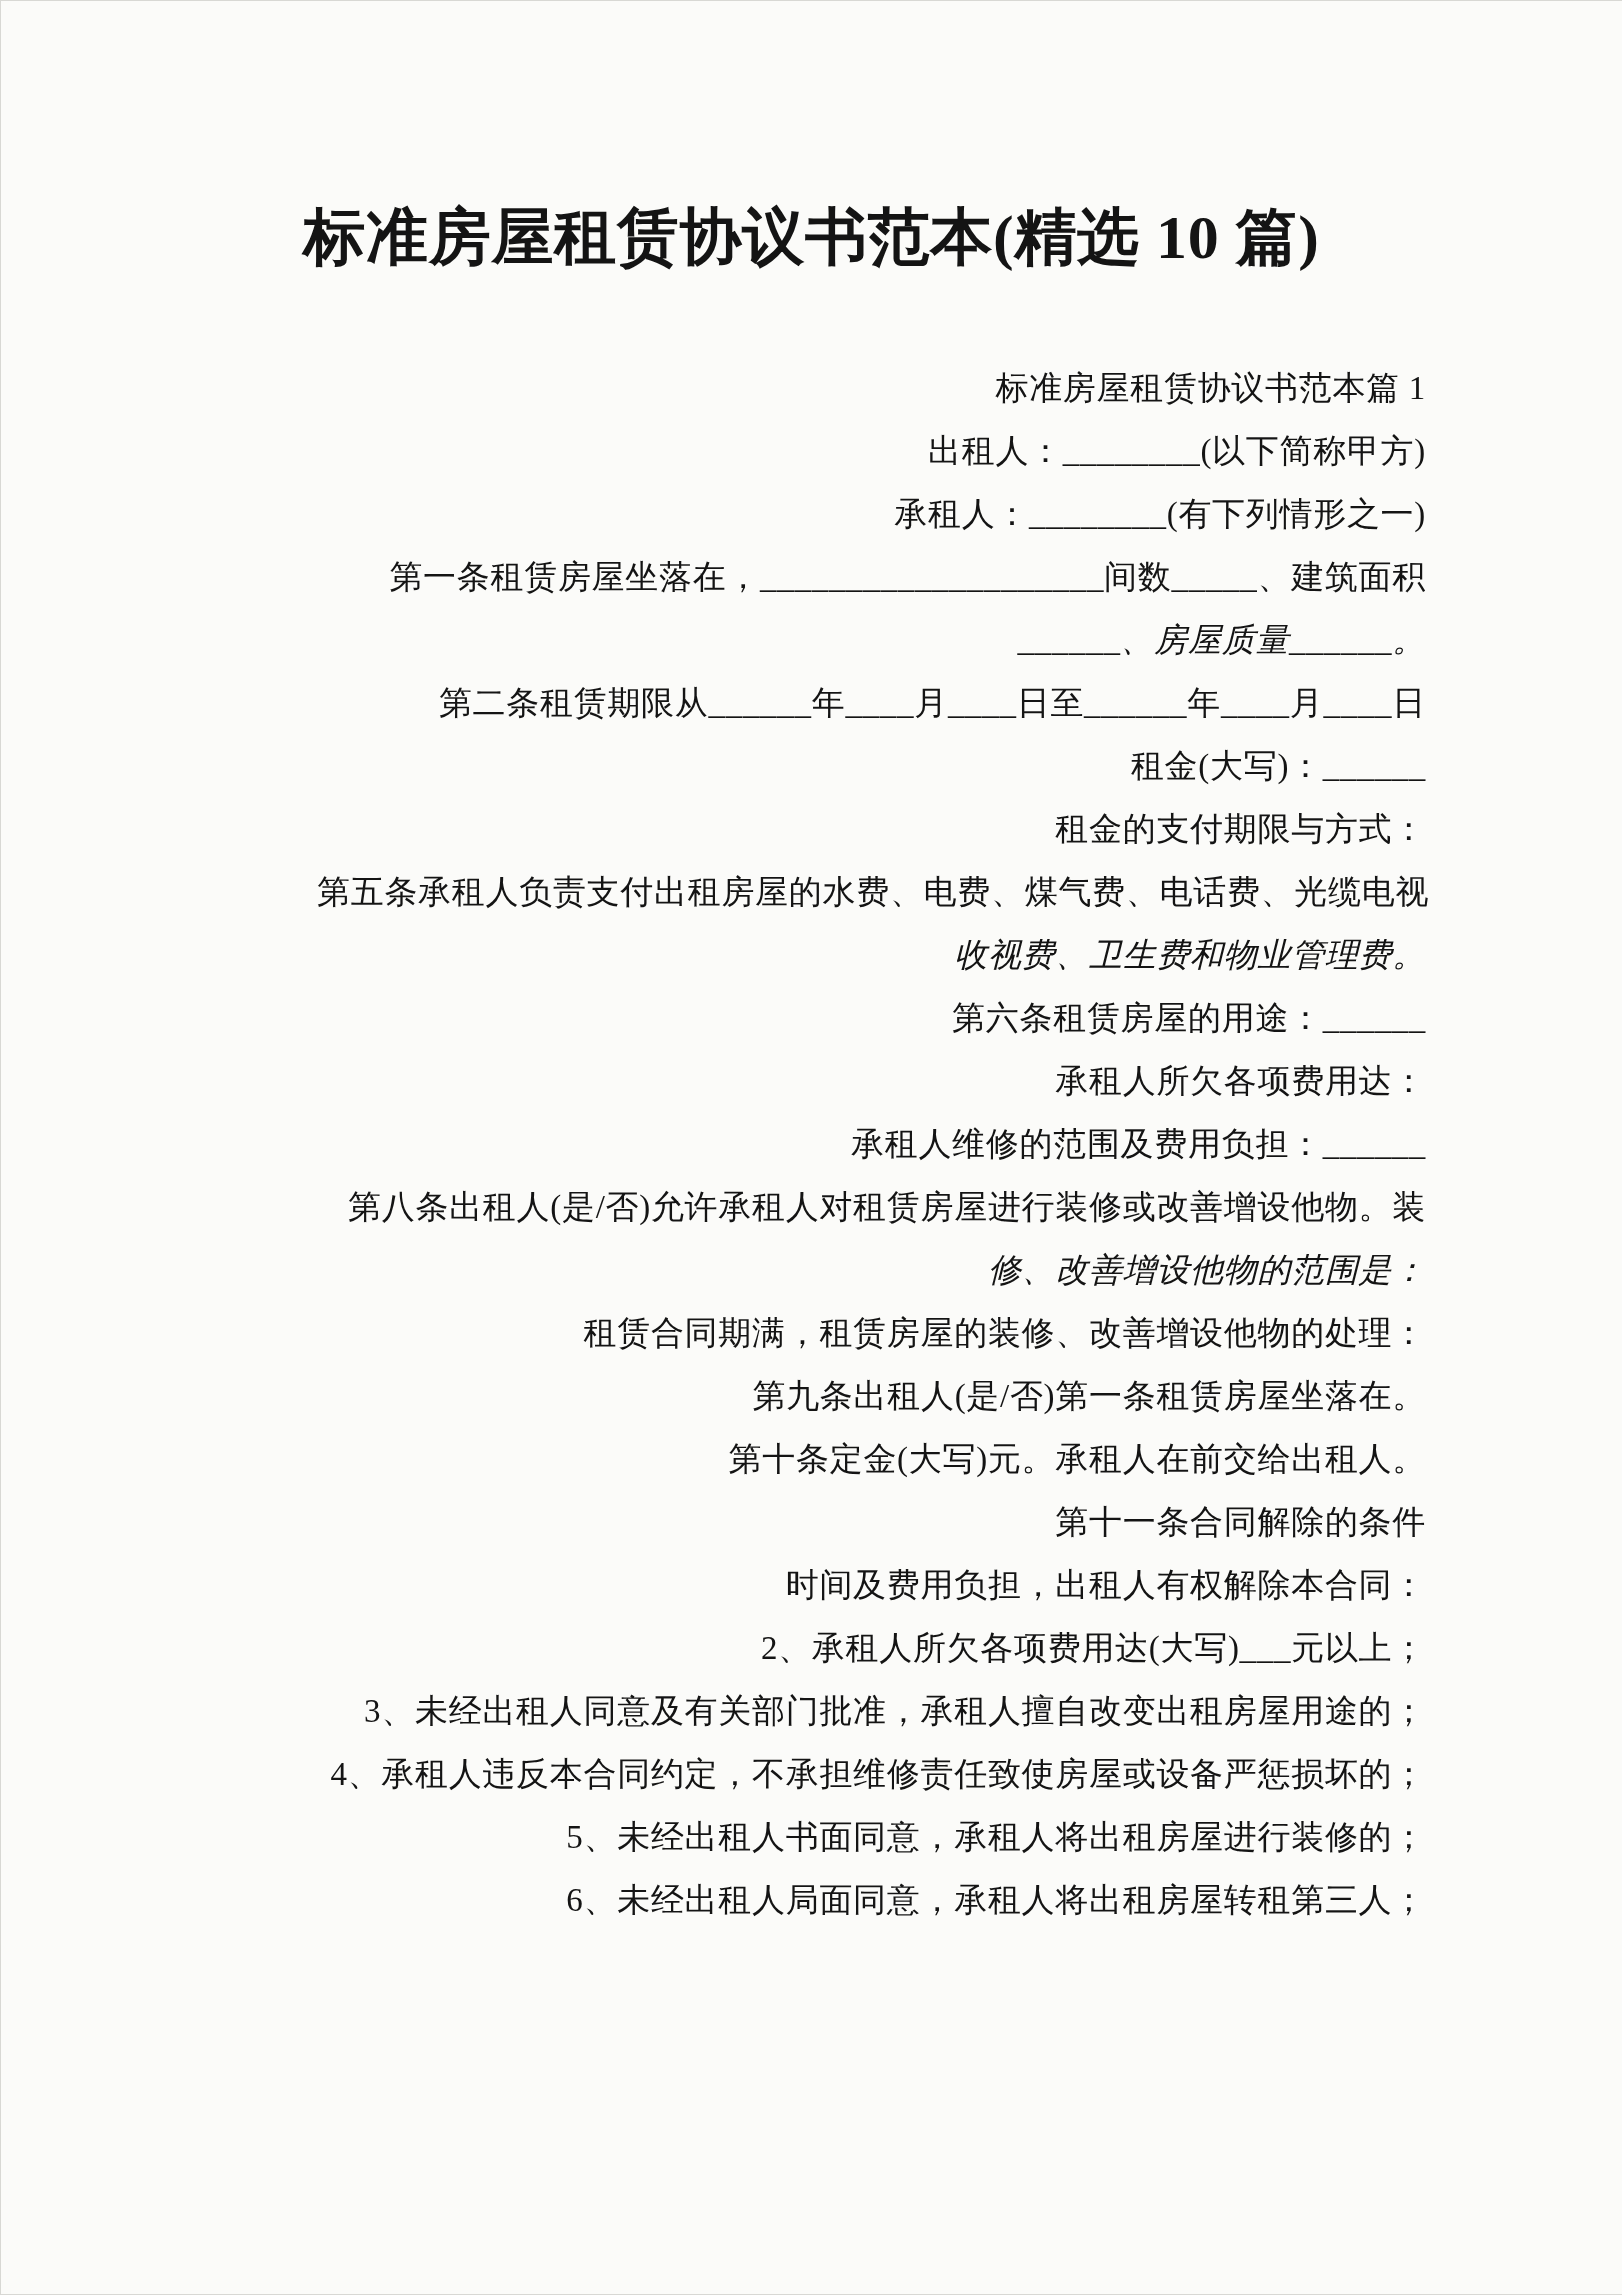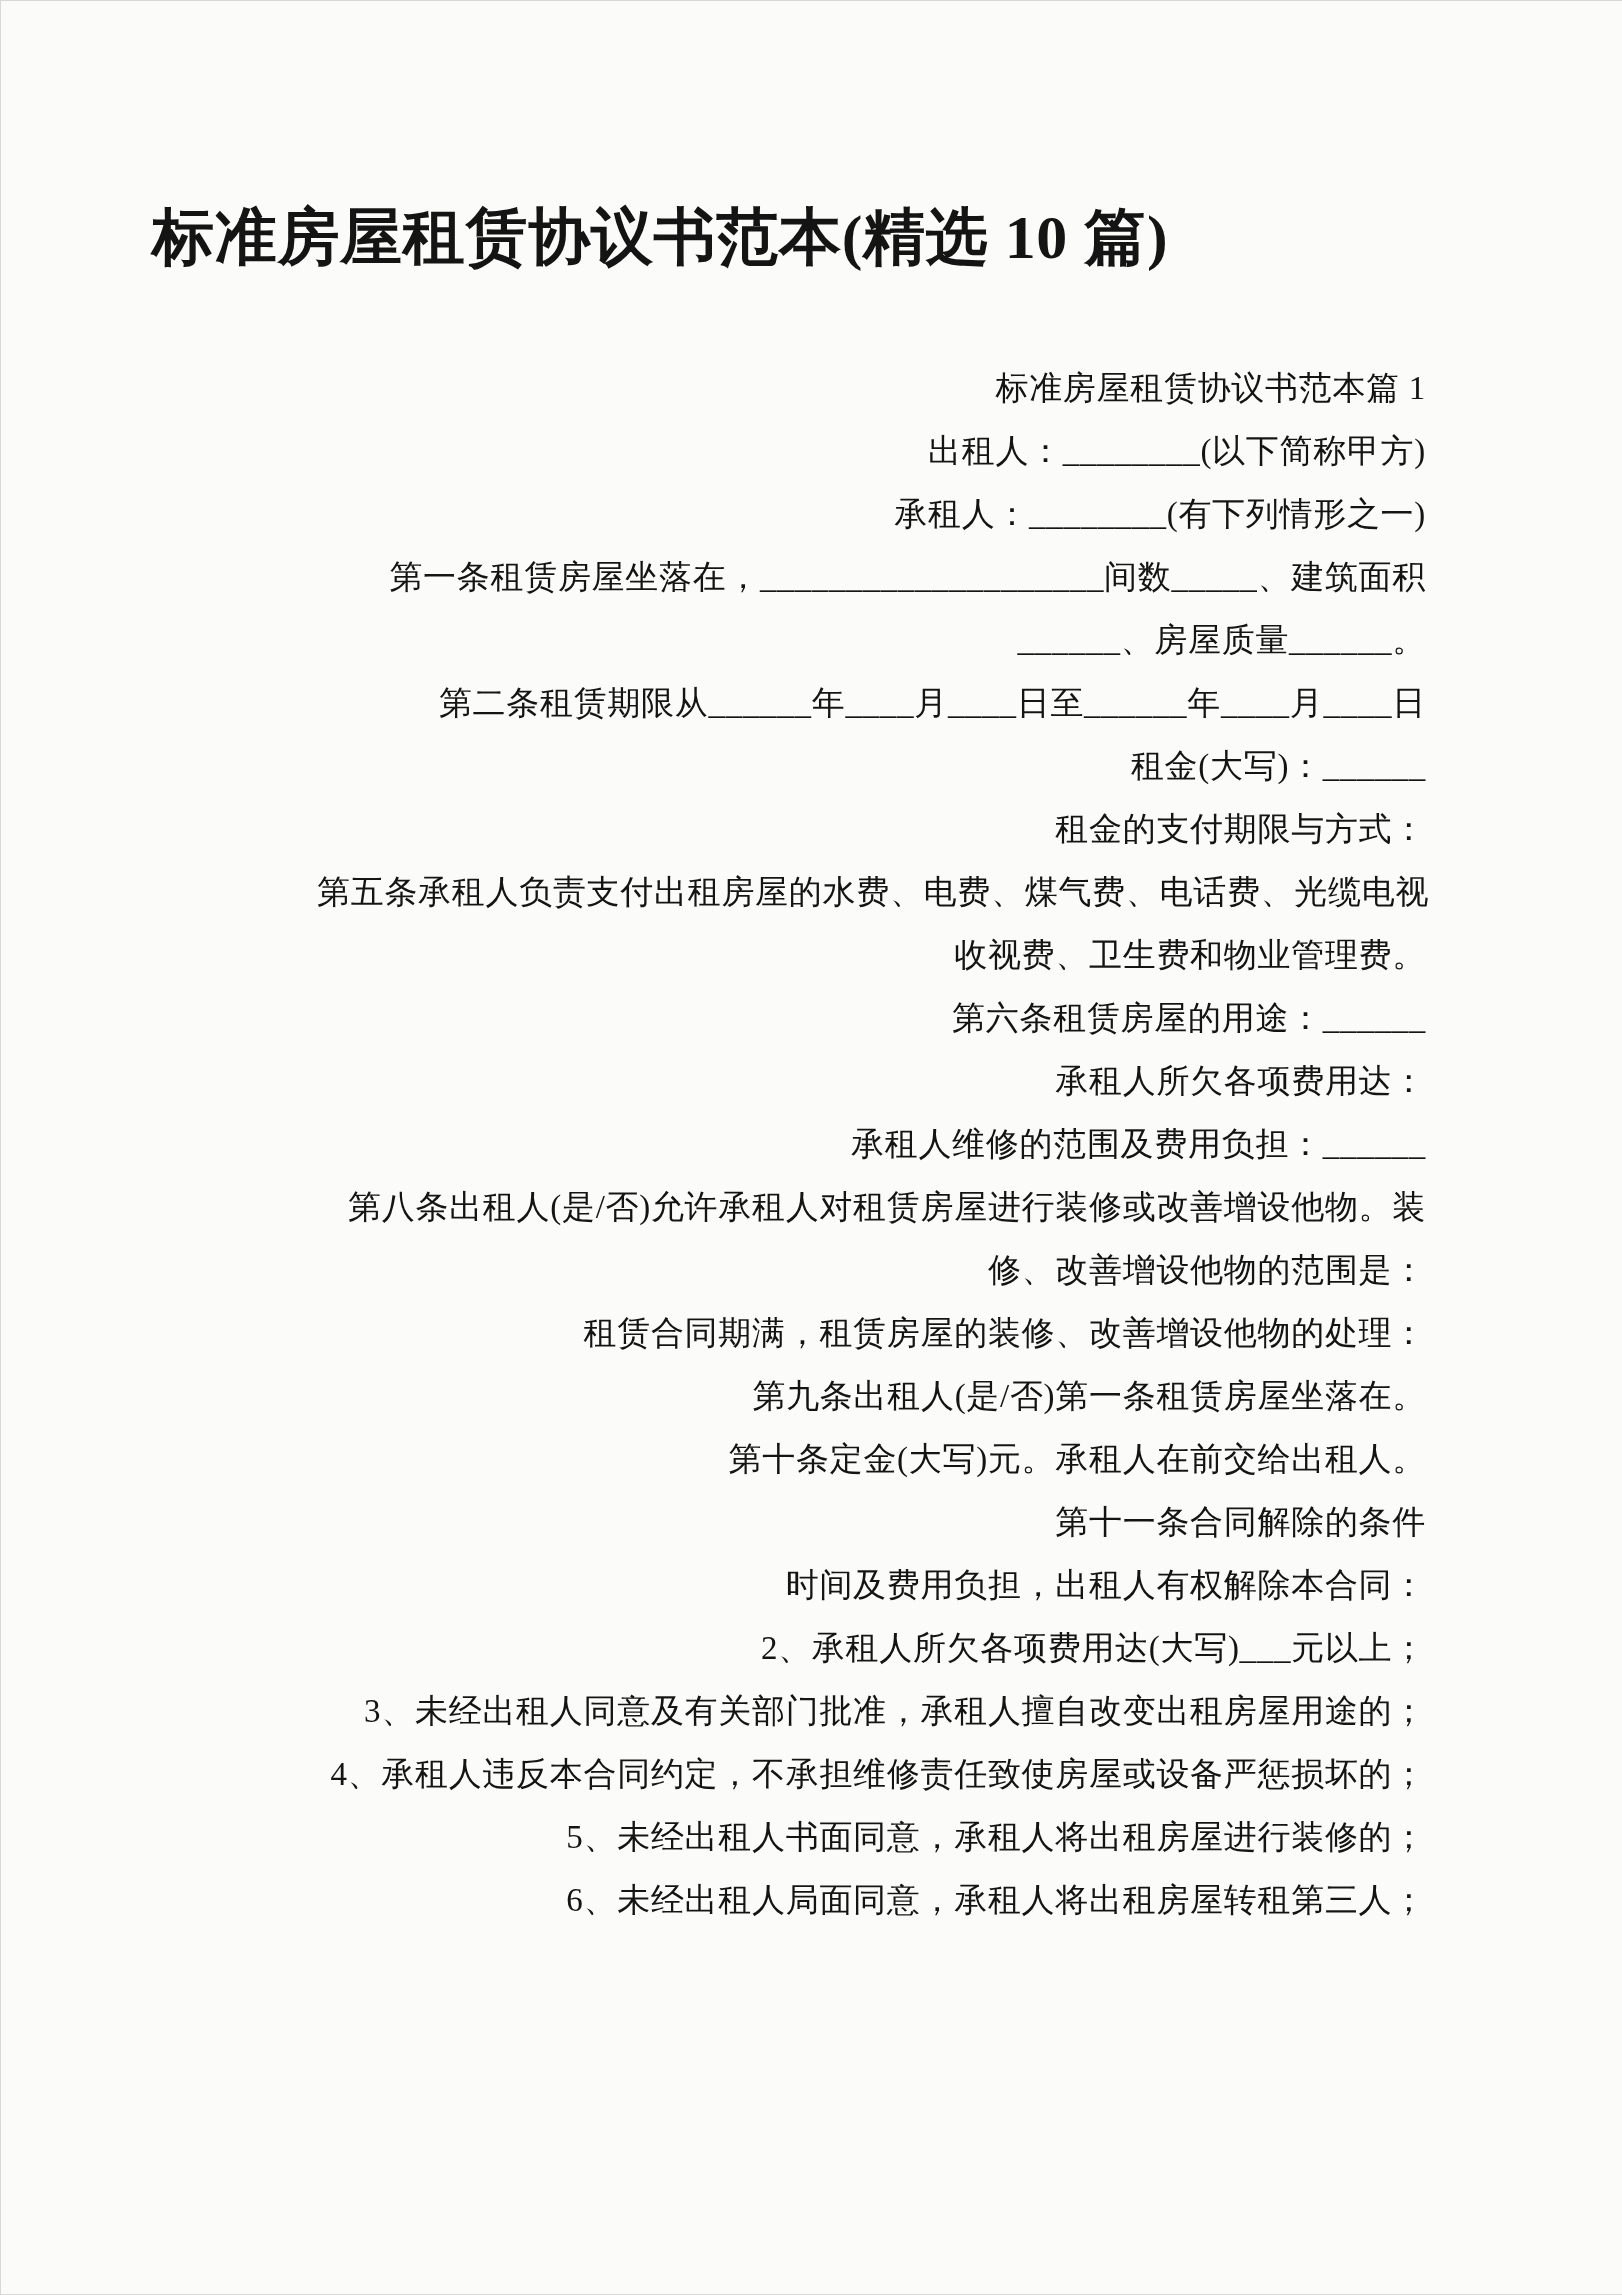--- a/index.html
+++ b/index.html
@@ -11,21 +11,21 @@
     height: 2295px;
     background: #fbfbf9;
     color: #141414;
     font-family: "Liberation Serif", "DejaVu Serif", serif;
     box-sizing: border-box;
     border: 0.7px solid #d8d8d4;
     overflow: hidden;
   }
   .page-title {
     margin: 195px 151px 0 151px;
-    text-align: left;
+    text-align: center;
     font-size: 62px;
     font-weight: 700;
     line-height: 1.35;
     letter-spacing: 0.7px;
     white-space: nowrap;
   }
   .document-body {
     margin: 77px 196px 0 243px;
     font-size: 33px;
     line-height: 63px;
@@ -33,20 +33,21 @@
   }
   .line {
     white-space: nowrap;
     letter-spacing: 0.7px;
   }
   .line.indent {
     padding-left: 73px;
   }
   .line.flush {
     padding-left: 0;
+    font-style: italic;
   }
 </style>
 </head>
 <body>
 
 <h1 class="page-title">标准房屋租赁协议书范本(精选 10 篇)</h1>
 
 <div class="document-body">
   <div class="line indent">标准房屋租赁协议书范本篇 1</div>
   <div class="line indent">出租人：________(以下简称甲方)</div>

